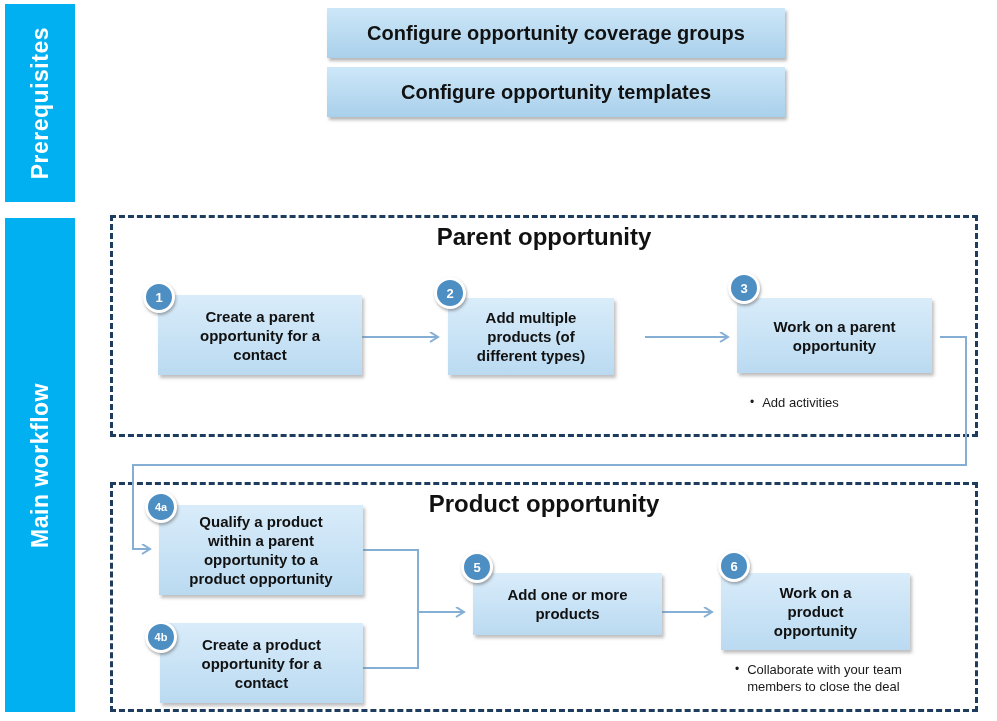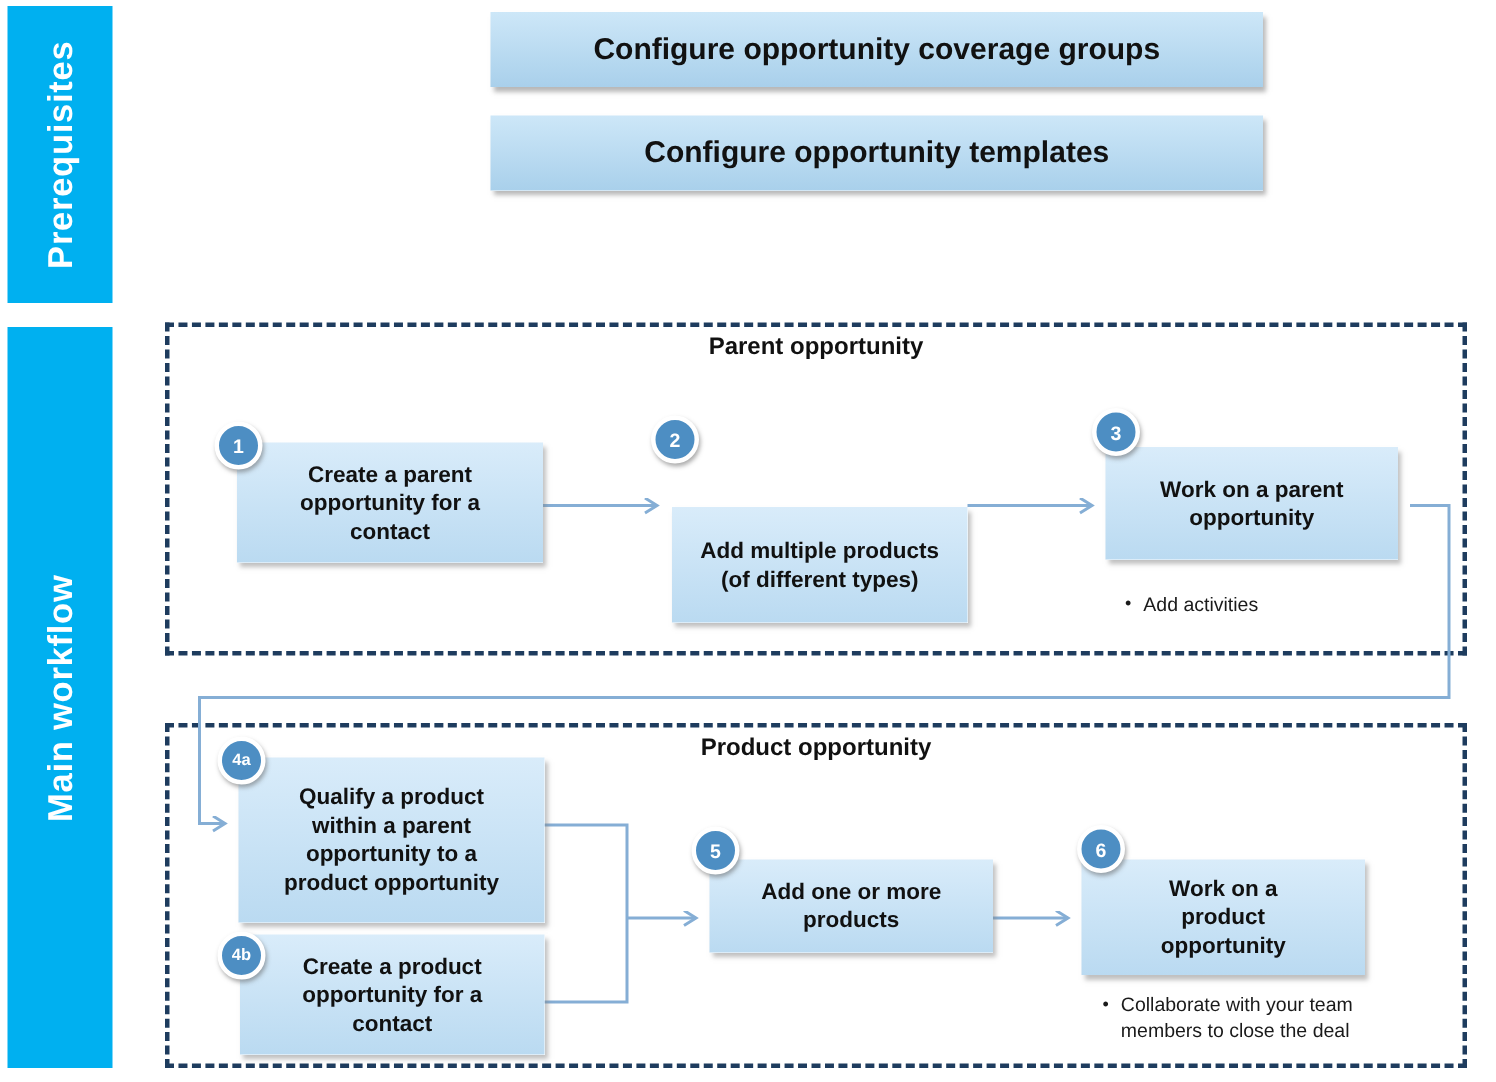--- a/index.html
+++ b/index.html
@@ -14,51 +14,51 @@
   .rail-label {
     writing-mode:vertical-rl; transform:rotate(180deg);
     color:#ffffff; font-weight:bold; font-size:23px; letter-spacing:0.5px;
     white-space:nowrap;
   }
   .rail-prereq { top:4px; height:198px; }
   .rail-main   { top:218px; height:494px; }
 
   
   .prereq-box {
-    position:absolute; left:327px; width:515px; height:50px;
+    position:absolute; left:327px; width:458px; height:50px;
     background:linear-gradient(#cde7f8, #a9d0eb);
     box-shadow:2px 3px 3px rgba(125,125,125,0.55);
     display:flex; align-items:center; justify-content:center;
     font-weight:bold; font-size:20px; color:#111111;
   }
 
   
   .dashed-section {
     position:absolute; left:110px; width:868px;
     border:3px dashed #1e3c5e;
   }
   .section-parent  { top:215px; height:222px; }
   .section-product { top:482px; height:230px; }
   .section-title {
     position:absolute; left:0; right:0; top:5px; text-align:center;
-    font-weight:bold; font-size:16px; color:#111111;
+    font-weight:bold; font-size:24px; color:#111111;
   }
 
   
   .step-box {
     position:absolute;
     background:linear-gradient(#d9ecfa, #badaf1);
     box-shadow:2px 3px 3px rgba(130,130,130,0.5);
     display:flex; align-items:center; justify-content:center;
     text-align:center; font-weight:bold; font-size:15px; line-height:19px; color:#111111;
   }
   .s1  { left:158px; top:295px; width:204px; height:80px; padding:0 16px;text-align:center; }
-  .s2  { left:448px; top:298px; width:197px; height:77px; padding:0 10px;margin-top:40px; }
+  .s2  { left:448px; top:298px; width:166px; height:77px; padding:0 10px; }
   .s3  { left:737px; top:298px; width:195px; height:75px; padding:0 14px; }
-  .s4a { left:159px; top:505px; width:204px; height:110px; padding:0 24px; }
+  .s4a { left:159px; top:505px; width:204px; height:90px; padding:0 24px; }
   .s4b { left:160px; top:623px; width:203px; height:80px; padding:0 16px; }
   .s5  { left:473px; top:573px; width:189px; height:62px; padding:0 10px; }
   .s6  { left:721px; top:573px; width:189px; height:77px; padding:0 30px; }
 
   
   .badge {
     position:absolute; width:32px; height:32px; border-radius:50%;
     background:#4d8ec3; border:3px solid #ffffff;
     box-shadow:1px 2px 3px rgba(90,90,90,0.5);
     display:flex; align-items:center; justify-content:center;
@@ -91,21 +91,21 @@
 <div class="canvas">
 
   <div class="rail rail-prereq">
     <div class="rail-label">Prerequisites</div>
   </div>
   <div class="rail rail-main">
     <div class="rail-label">Main workflow</div>
   </div>
 
   <div class="prereq-box" style="top:8px;">Configure opportunity coverage groups</div>
-  <div class="prereq-box" style="top:77px;">Configure opportunity templates</div>
+  <div class="prereq-box" style="top:67px;">Configure opportunity templates</div>
 
   <div class="dashed-section section-parent">
     <div class="section-title">Parent opportunity</div>
   </div>
 
   <div class="dashed-section section-product">
     <div class="section-title">Product opportunity</div>
   </div>
 
   <svg class="connectors" width="997" height="721" viewBox="0 0 997 721">

